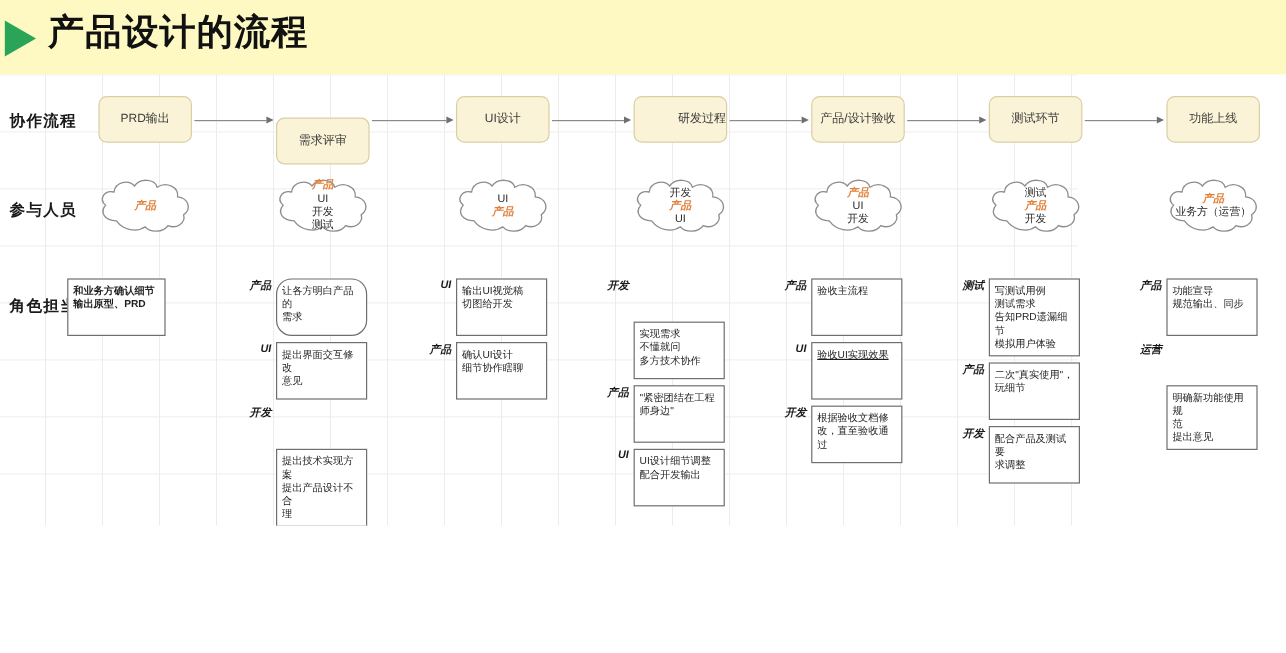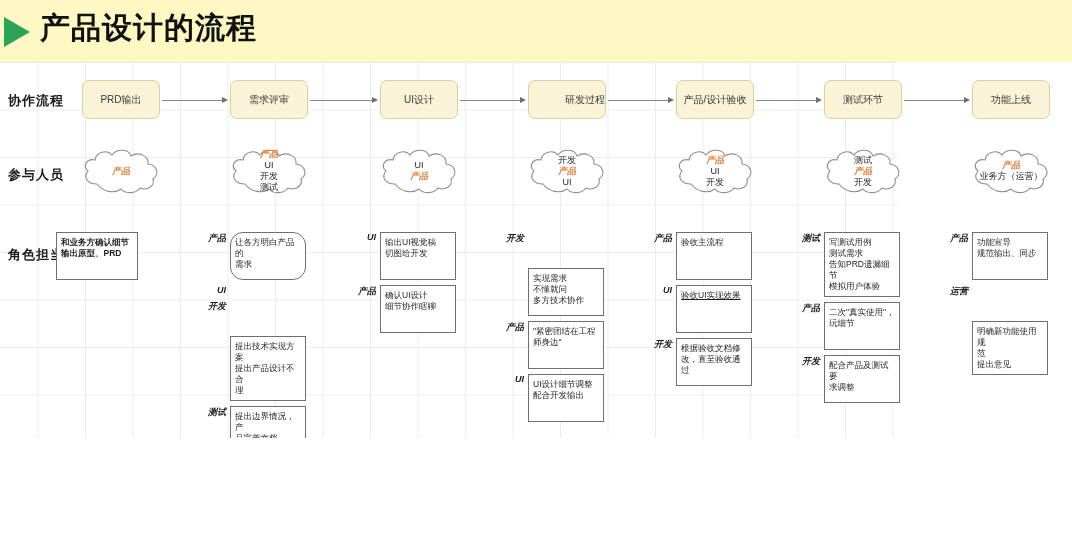--- a/index.html
+++ b/index.html
@@ -135,21 +135,21 @@
   <div class="row-label" style="left:8px;top:184px;">角色担当</div>
 
   <div id="flow-row">
       <div class="flow-box" style="left: 82px; top: 18px;">
         <span>PRD输出</span>
       </div>
       <div class="arrow" style="left: 162px; top: 33px; width: 66px;">
         <div class="ln"></div>
         <div class="hd"></div>
       </div>
-      <div class="flow-box" style="left: 230px; top: 18px;">
+      <div class="flow-box" style="left: 230px; top: 36px;">
         <span>需求评审</span>
       </div>
       <div class="arrow" style="left: 310px; top: 33px; width: 68px;">
         <div class="ln"></div>
         <div class="hd"></div>
       </div>
       <div class="flow-box" style="left: 380px; top: 18px;">
         <span>UI设计</span>
       </div>
       <div class="arrow" style="left: 460px; top: 33px; width: 66px;">
@@ -259,20 +259,22 @@
         </div>
       </div>
       <div class="role-col" style="left: 204px; top: 170px;">
         <div class="role-row">
           <div class="role-name">产品</div>
           <div class="role-box h-2" style="min-height: 48px; border-radius: 13px;">让各方明白产品的
 需求</div>
         </div>
         <div class="role-row">
           <div class="role-name">UI</div>
+          <div class="role-box h-2" style="min-height: 48px;">提出界面交互修改
+意见</div>
         </div>
         <div class="role-row">
           <div class="role-name">开发</div>
           <div class="role-box h-3" style="min-height: 48px;">提出技术实现方案
 提出产品设计不合
 理</div>
         </div>
         <div class="role-row">
           <div class="role-name">测试</div>
           <div class="role-box h-2" style="min-height: 48px;">提出边界情况，产

